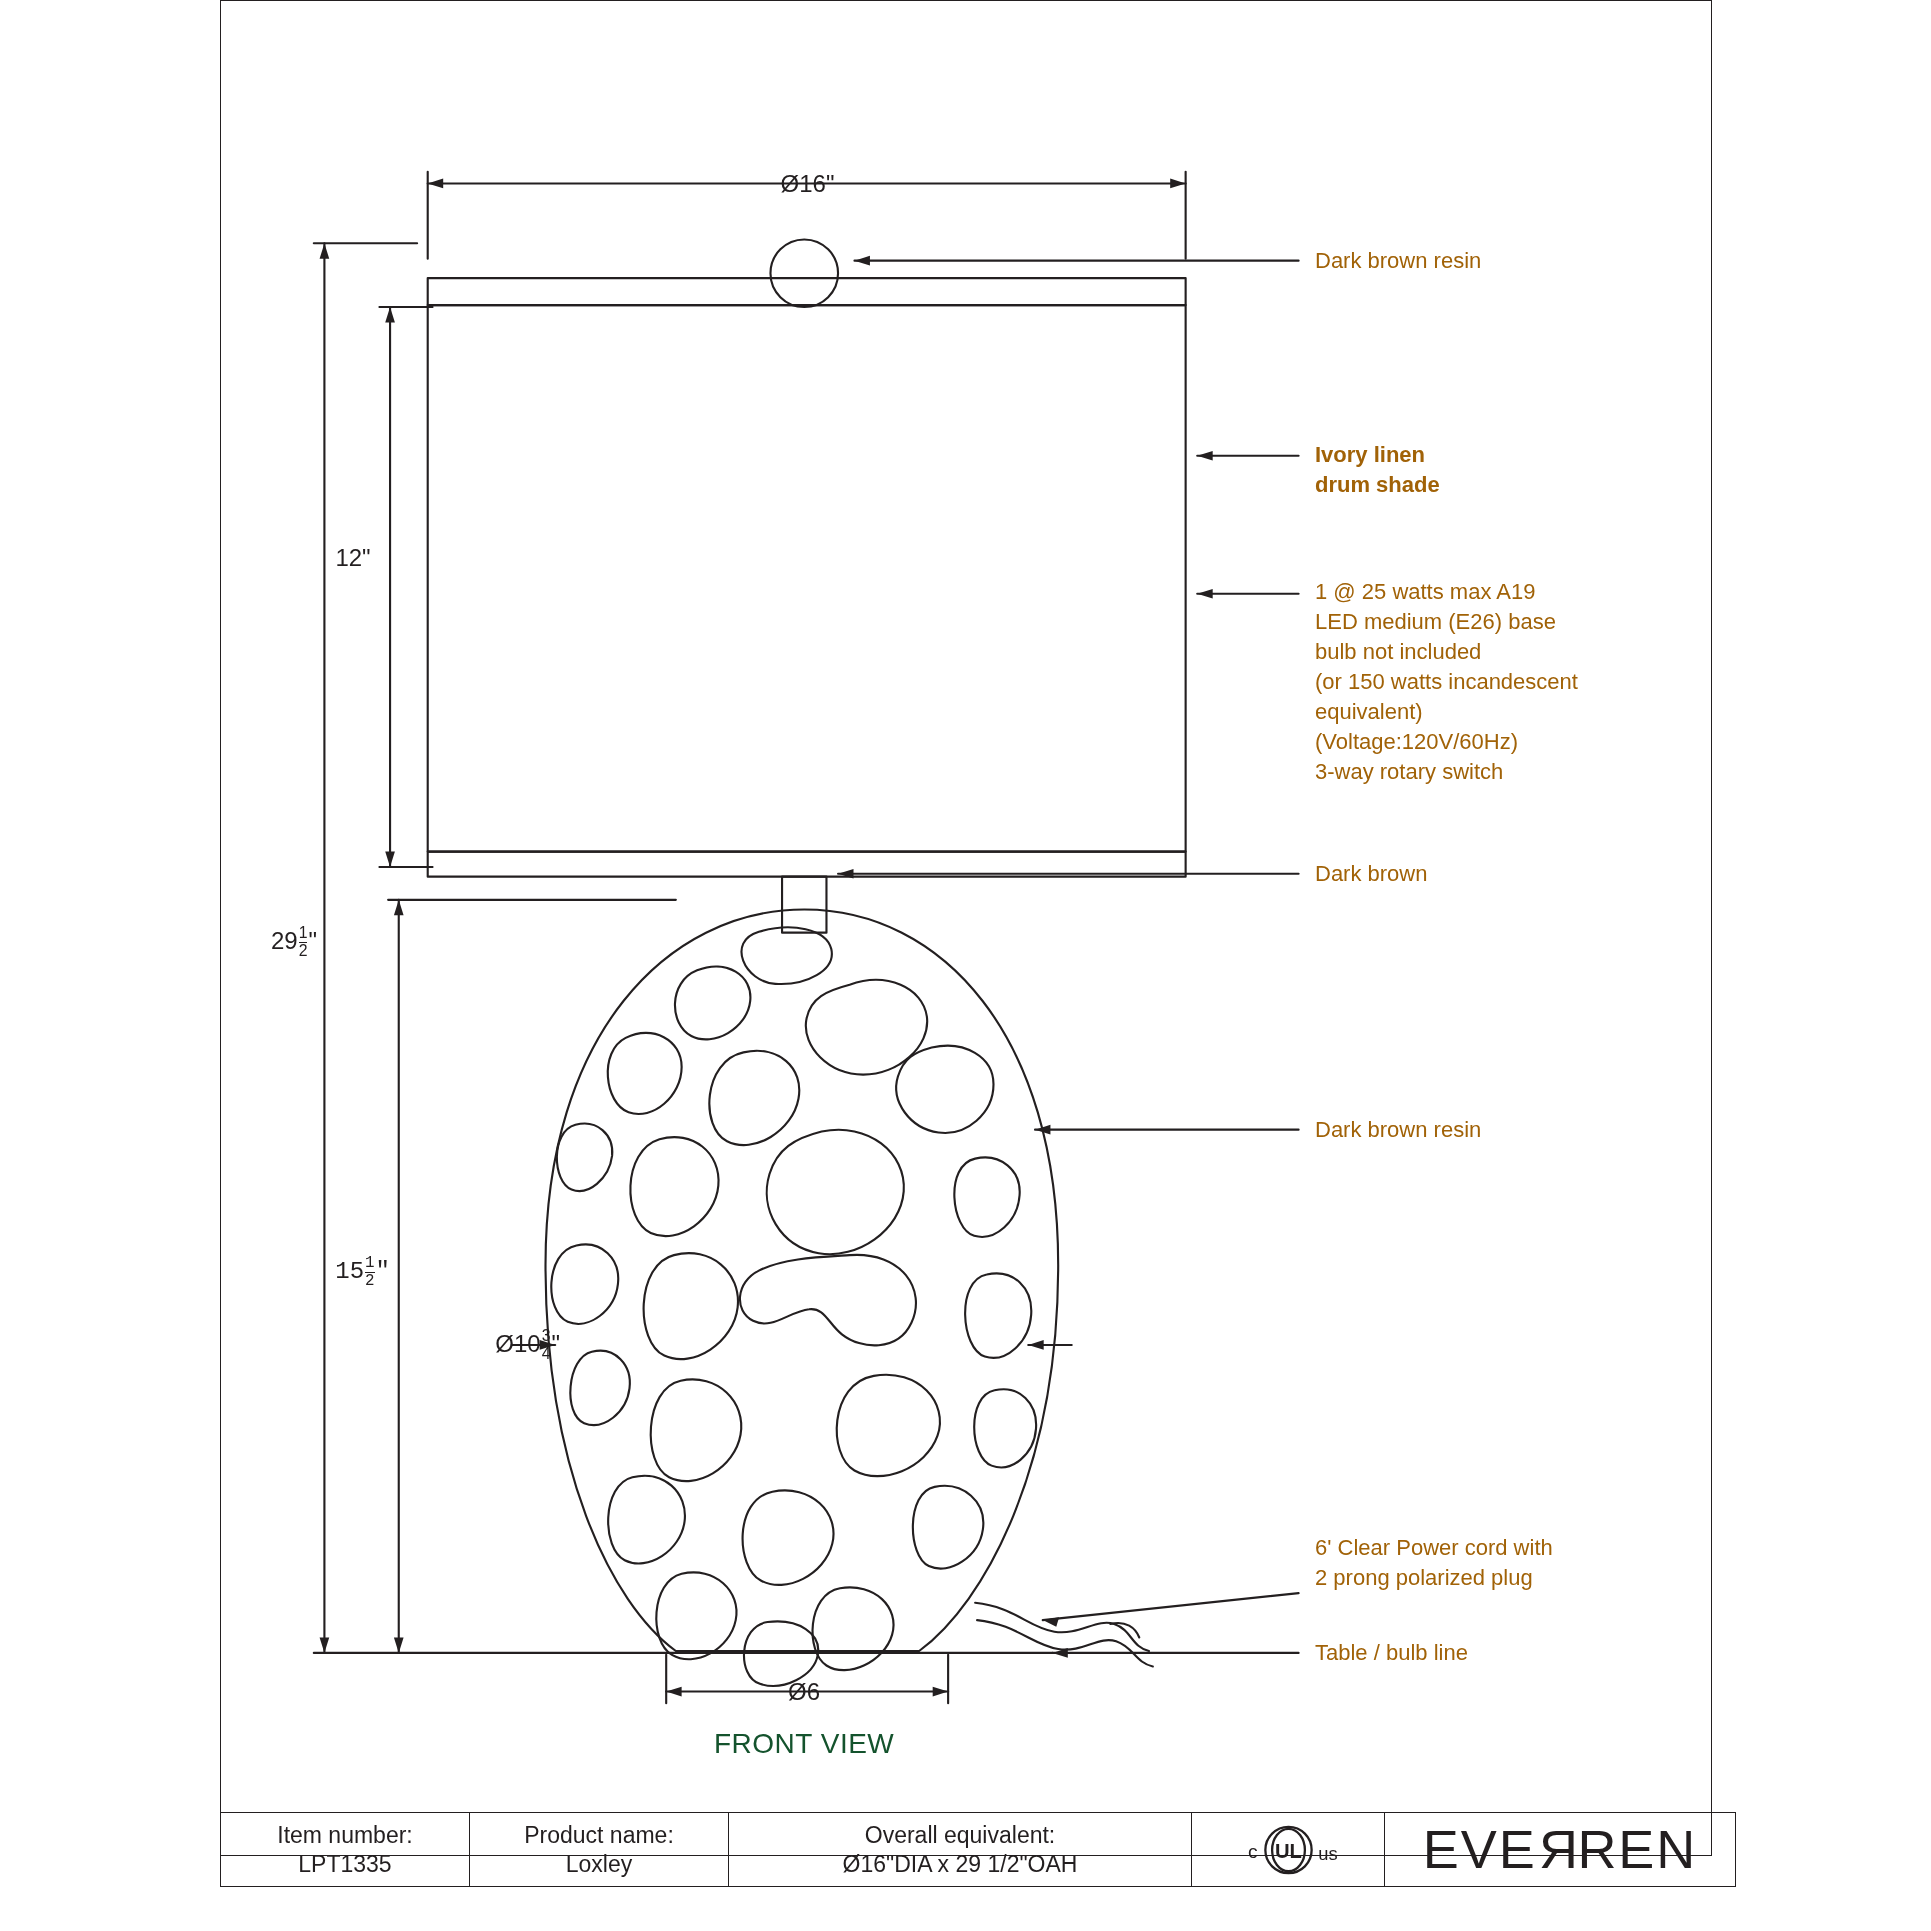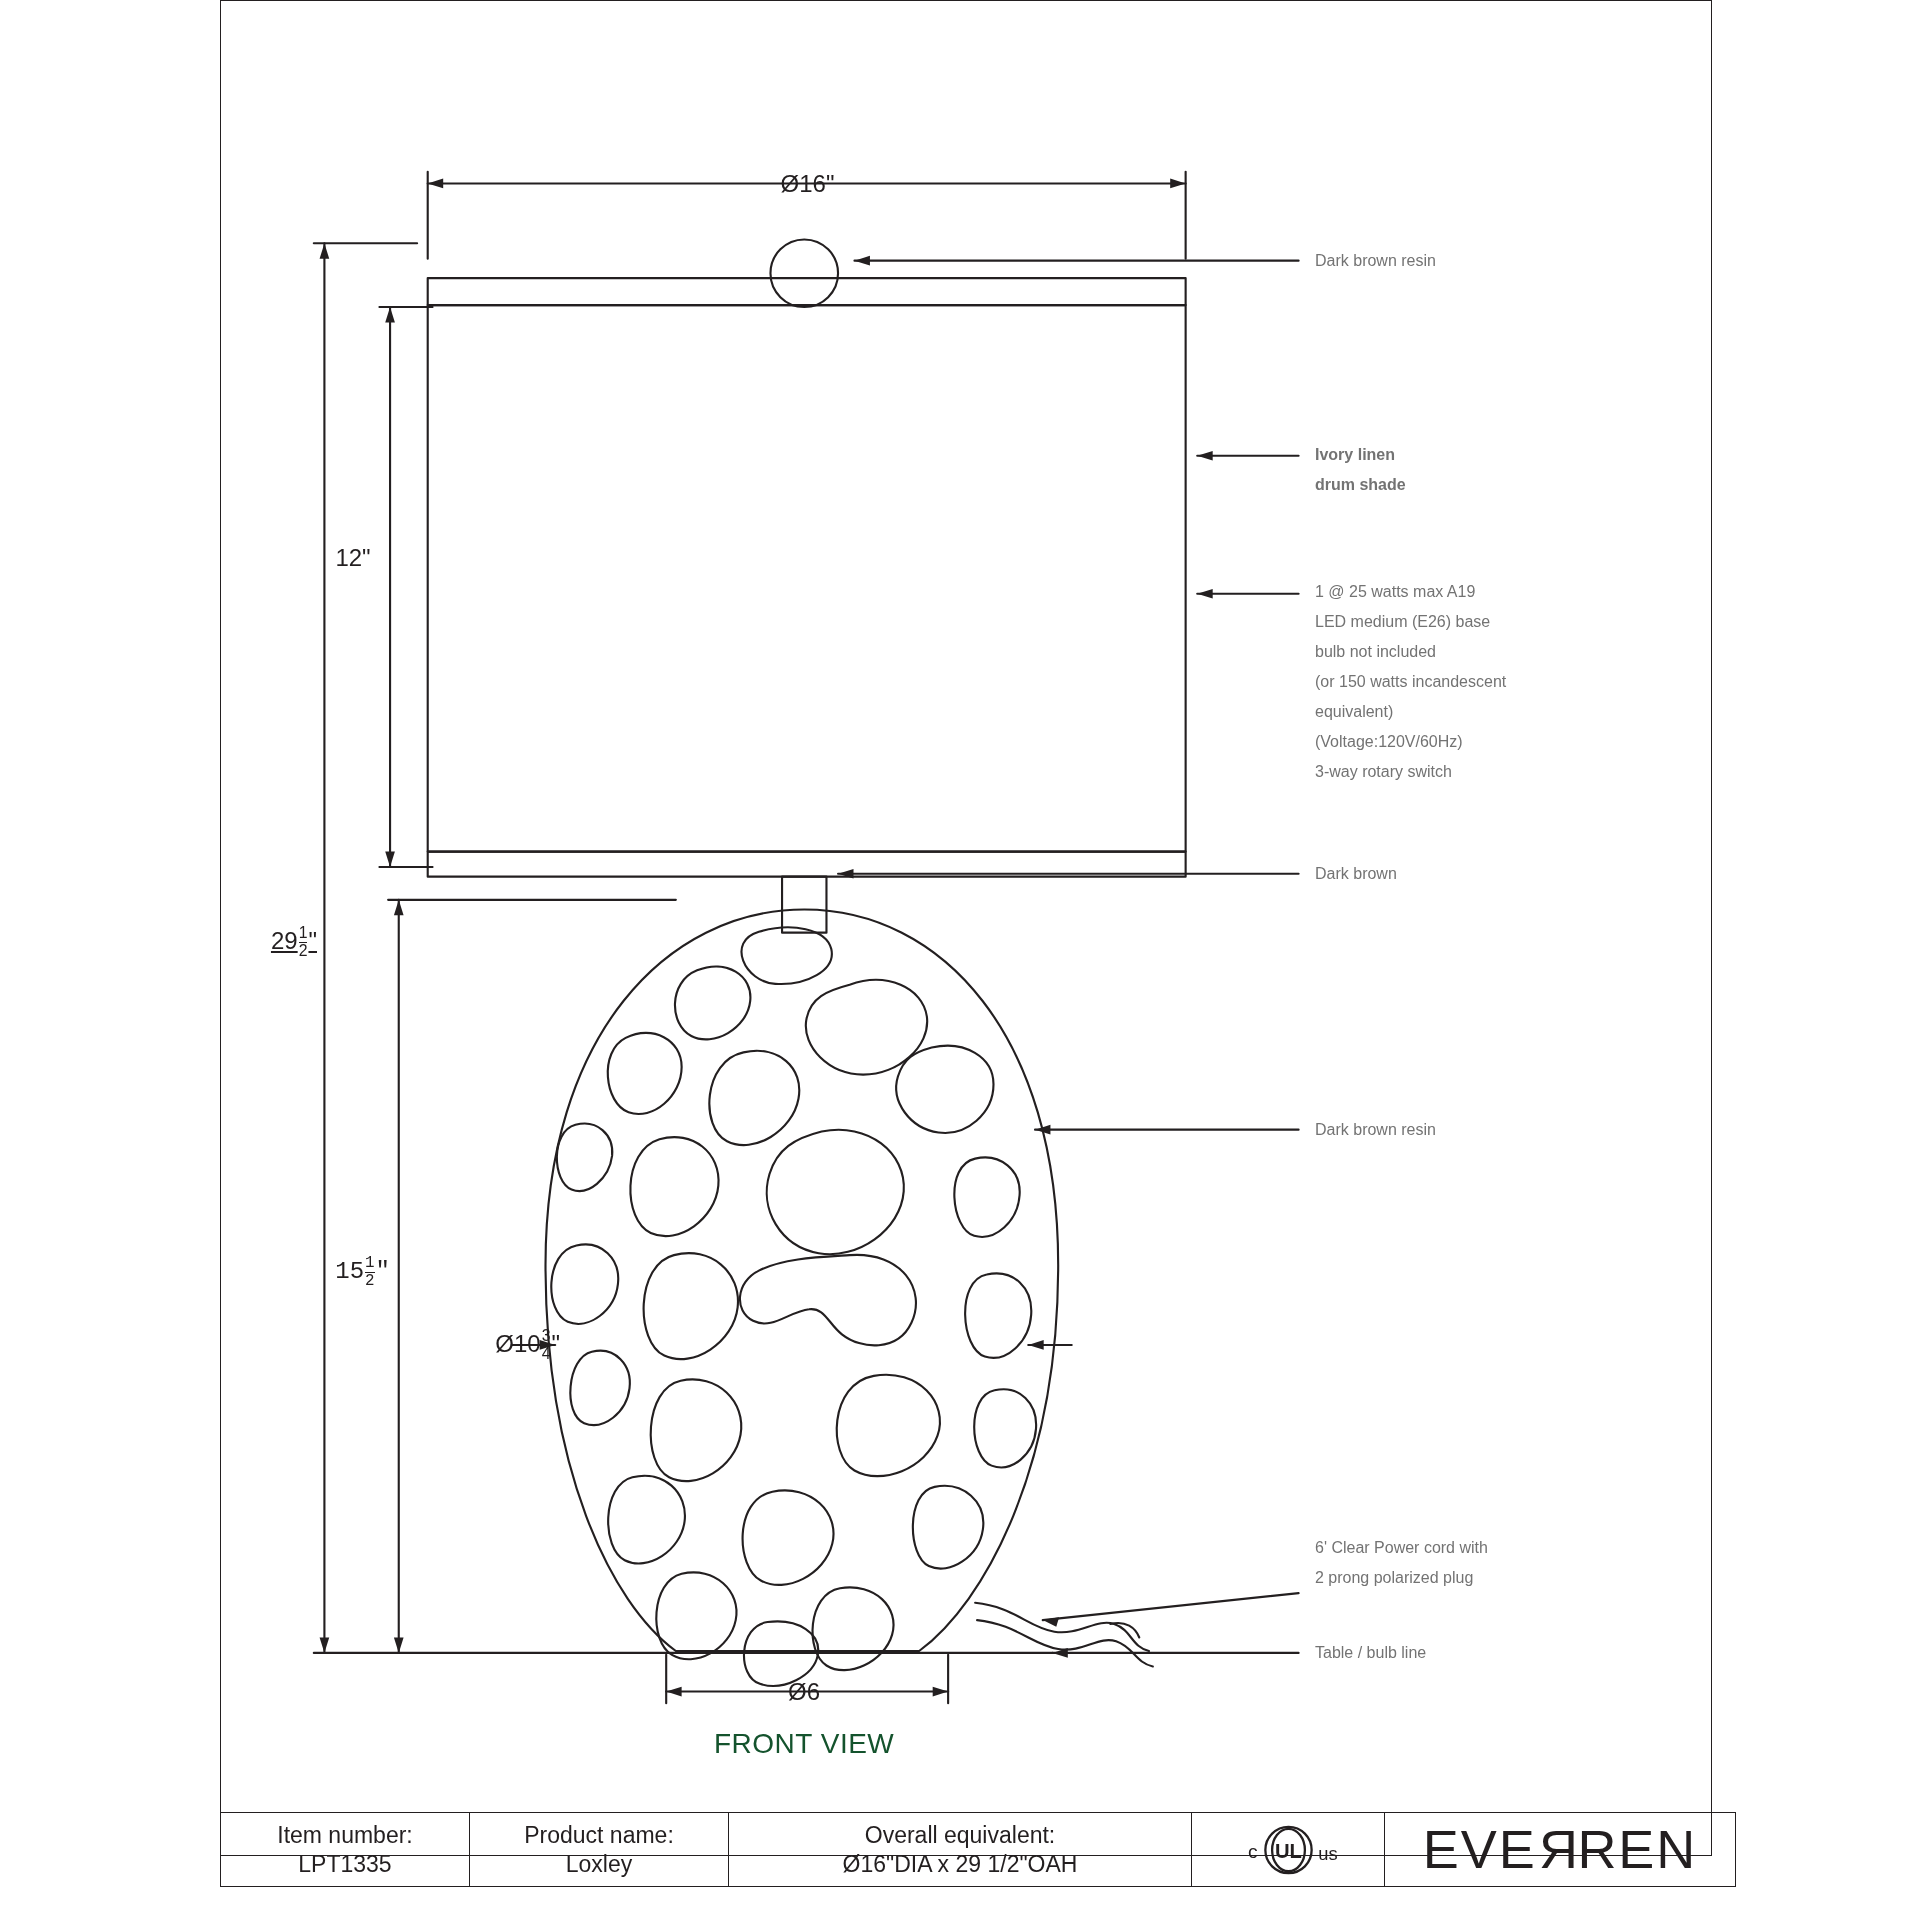--- a/index.html
+++ b/index.html
@@ -34,23 +34,23 @@
   #drawing {
     position: absolute;
     left: 0;
     top: 0;
     width: 1931px;
     height: 1931px;
   }
   
   .callout {
     position: absolute;
-    font-size: 16px;
+    font-size: 22px;
     line-height: 30px;
-    color: #737373;
+    color: #a16207;
     white-space: pre-line;
   }
   .dim-label {
     position: absolute;
     font-size: 24px;
     color: #231f20;
     text-align: center;
   }
   .view-label {
     position: absolute;
@@ -264,21 +264,21 @@
         <path d="M1345,1712 L1090,1712"></path>
         <path d="M1090,1712 l16,-5 l0,10 z" fill="#231f20" stroke="none"></path>
       </g>
     </g>
   </svg>
 
   <div class="dim-label" style="left:759px; top:170px; width:97px;">Ø16"</div>
 
   <div class="dim-label" style="left:324px; top:544px; width:58px;">12"</div>
 
-  <div class="dim-label" style="left:230px; top:925px; width:87px; text-align:right;text-decoration:underline;">
+  <div class="dim-label" style="left:230px; top:925px; width:87px; text-align:right;">
     <span>29</span><span class="frac"><span class="num">1</span><span class="den">2</span></span><span>"</span>
   </div>
 
   <div class="dim-label" style="left:299px; top:1255px; width:91px; text-align:right;font-family:Liberation Mono, monospace;">
     <span>15</span><span class="frac"><span class="num">1</span><span class="den">2</span></span><span>"</span>
   </div>
 
   <div class="dim-label" style="left:415px; top:1328px; width:145px; text-align:right;">
     <span>Ø10</span><span class="frac"><span class="num">3</span><span class="den">4</span></span><span>"</span>
   </div>

